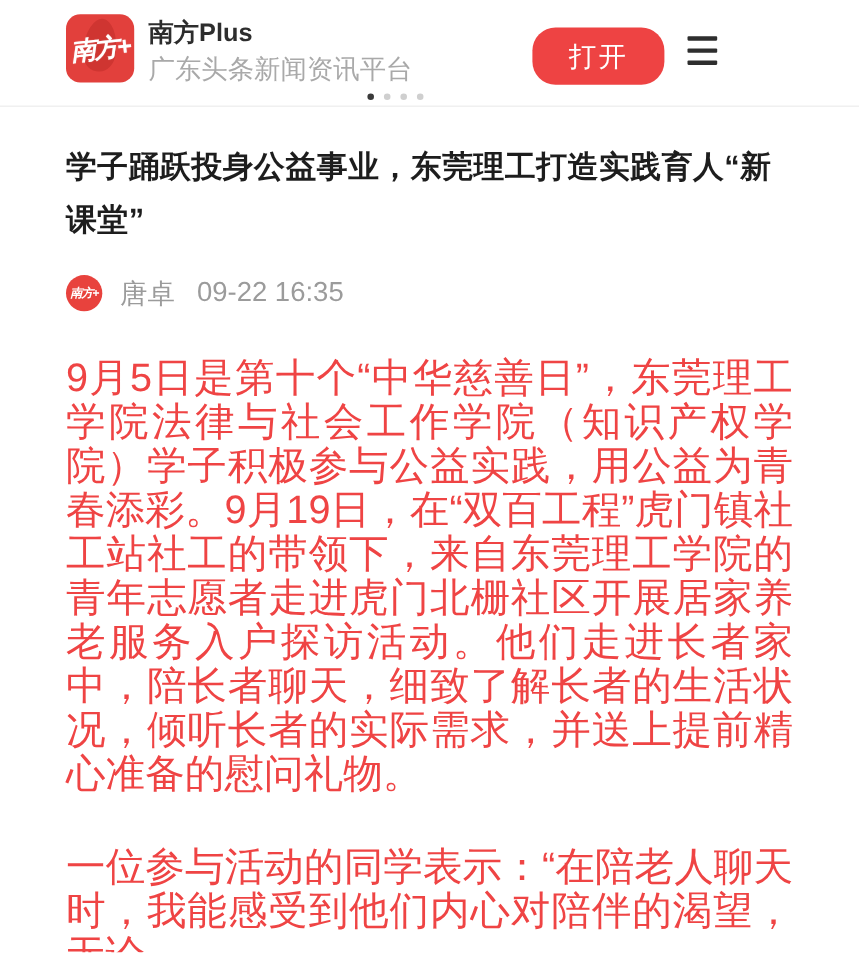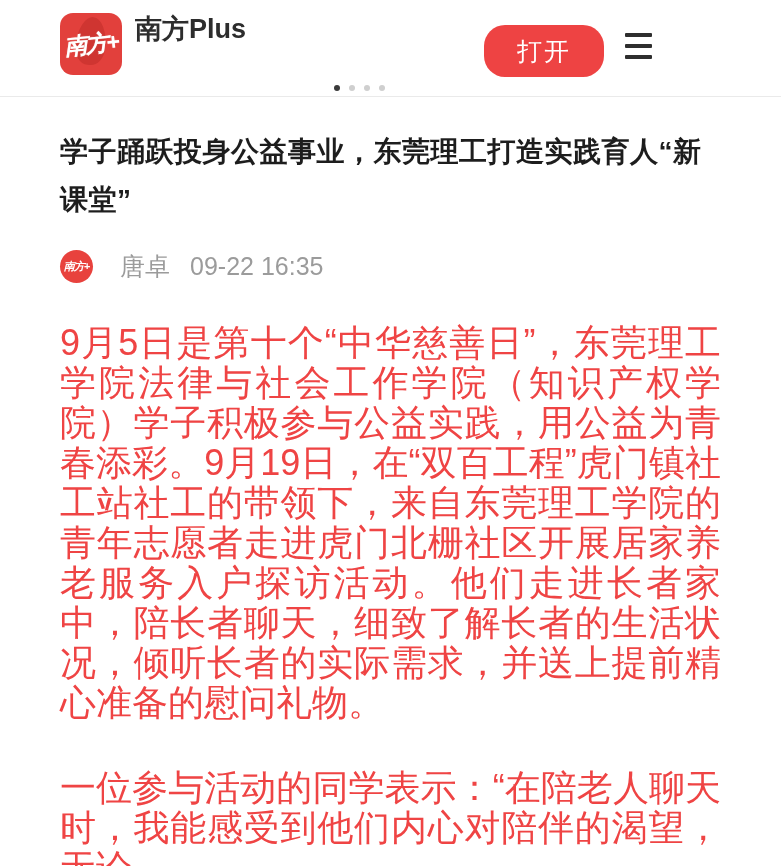--- a/index.html
+++ b/index.html
@@ -49,21 +49,21 @@
     font-style: italic;
     transform: rotate(-6deg);
     letter-spacing: -2px;
     text-shadow: 0 0 1px rgba(255,255,255,.6);
   }
   .app-meta {
     position: absolute;
     left: 135px; top: 13px;
   }
   .app-name {
-    font-size: 27px;
+    font-size: 23px;
     font-weight: 700;
     color: #2d2d2d;
     line-height: 32px;
   }
   .app-tagline {
     margin-top: 5px;
     font-size: 24px;
     color: #a9a9a9;
     line-height: 28px;
   }
@@ -132,21 +132,21 @@
     background: #e8423d;
     color: #ffffff;
     font-size: 11px;
     font-weight: 700;
     font-style: italic;
     display: flex; align-items: center; justify-content: center;
     letter-spacing: -1px;
     flex: 0 0 auto;
   }
   .author-name {
-    margin-left: 27px;
+    margin-left: 16px;
     font-size: 25px;
     color: #9b9b9b;
   }
   .timestamp {
     margin-left: 20px;
     font-size: 25px;
     color: #9b9b9b;
   }
   .article-body {
     margin-top: 40px;
@@ -166,20 +166,21 @@
 
 <div class="page">
 
   <header class="banner">
     <div class="app-icon">
       <div class="flame"></div>
       <div class="logo-text">南方+</div>
     </div>
     <div class="app-meta">
       <div class="app-name">南方Plus</div>
+      <div class="app-tagline">广东头条新闻资讯平台</div>
     </div>
     <button class="open-btn">打开</button>
     <div class="hamburger">
       <span></span>
       <span></span>
       <span></span>
     </div>
     <div class="carousel-dots">
         <div class="dot active"></div>
         <div class="dot"></div>

